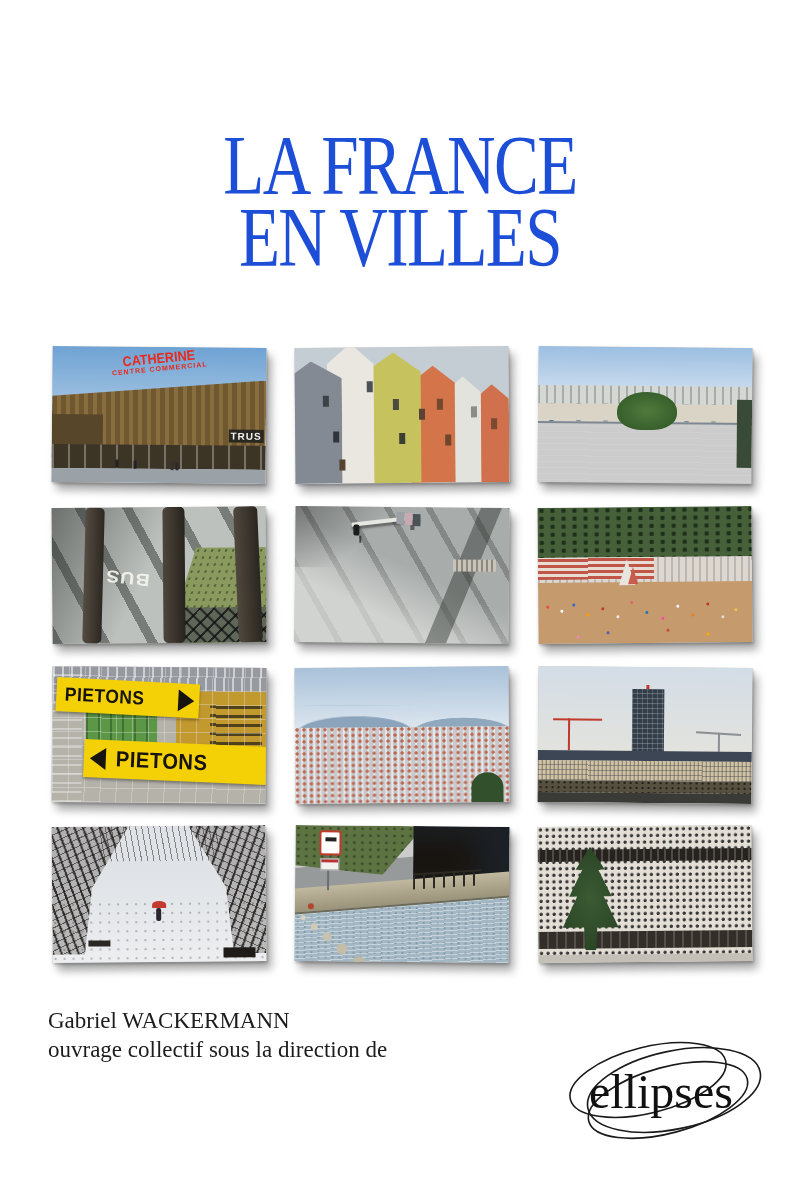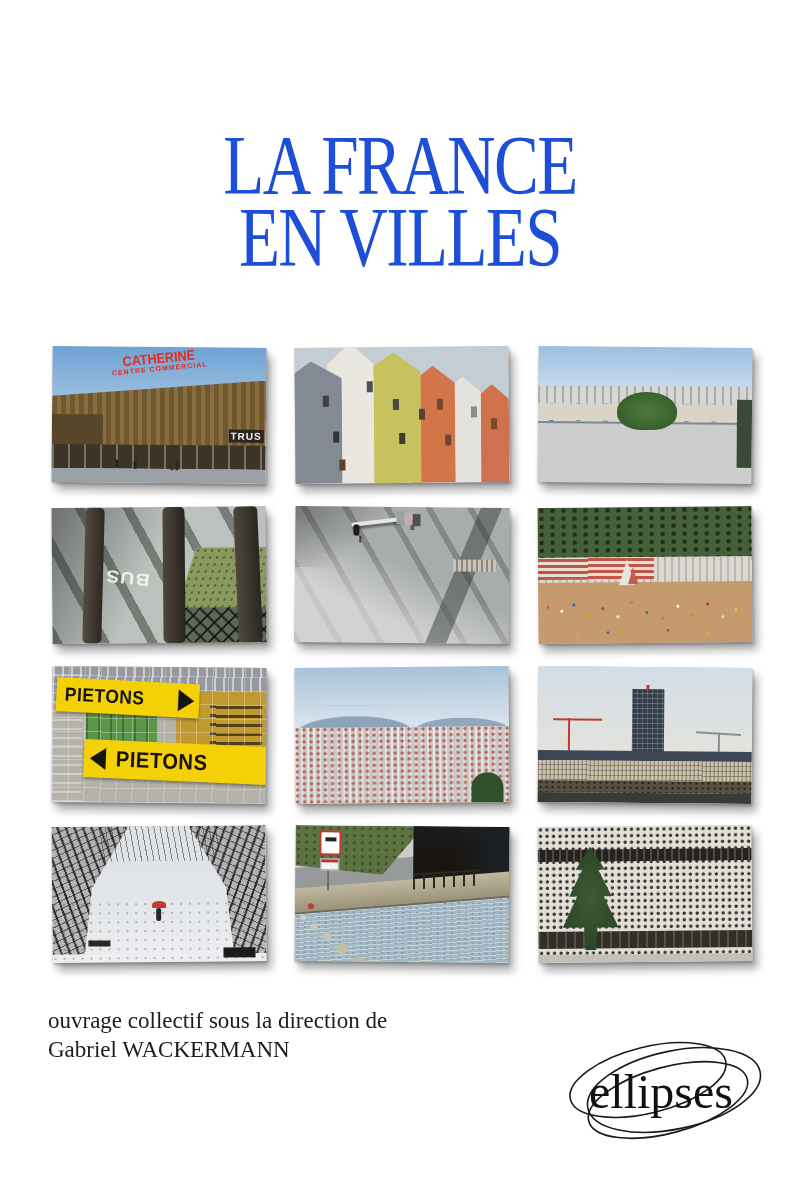--- a/index.html
+++ b/index.html
@@ -298,22 +298,22 @@
 
   <div class="ph c3 r4 tB">
     <div class="sh p12-f"></div>
     <div class="sh p12-b1"></div>
     <div class="sh p12-b2"></div>
     <div class="sh p12-gr"></div>
     <div class="sh p12-tree"></div>
   </div>
 
   <div class="credit">
+    <span>Gabriel WACKERMANN</span>
     <span>ouvrage collectif sous la direction de</span>
-    <span>Gabriel WACKERMANN</span>
   </div>
 
   <svg class="logo" viewBox="0 0 215 125" xmlns="http://www.w3.org/2000/svg">
     <g fill="none" stroke="#1a1a1a" stroke-width="1.6">
       <ellipse cx="92" cy="50" rx="80" ry="33" transform="rotate(-14 92 50)"></ellipse>
       <ellipse cx="118" cy="60" rx="88" ry="39" transform="rotate(-12 118 60)"></ellipse>
       <ellipse cx="112" cy="70" rx="82" ry="33" transform="rotate(-15 112 70)"></ellipse>
     </g>
     <text x="105" y="78" text-anchor="middle" font-family="Liberation Serif, serif" font-size="48" fill="#111">ellipses</text>
   </svg>

